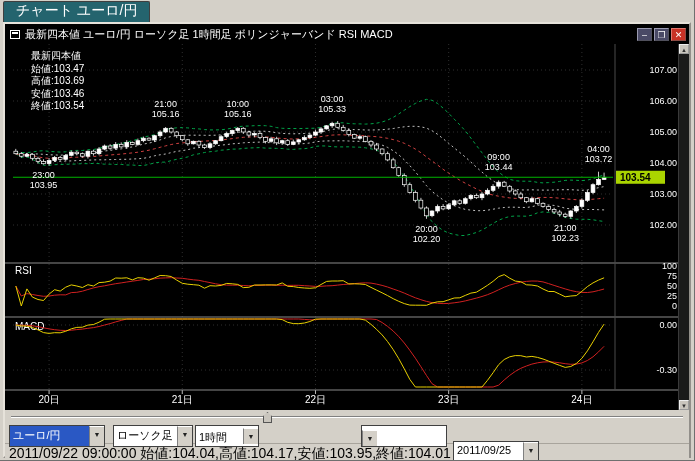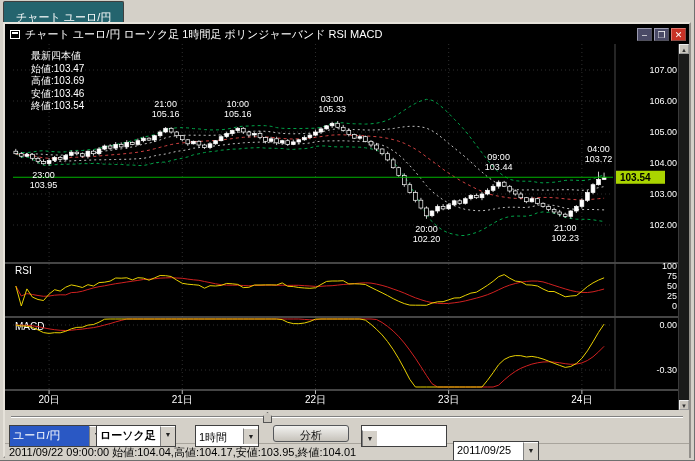--- a/index.html
+++ b/index.html
@@ -2,22 +2,22 @@
 <html><head>
 <meta charset="utf-8">
 <style>
   html,body{margin:0;padding:0;background:#9a9a9a;}
   *{box-sizing:border-box;}
   .screen{position:relative;width:695px;height:461px;background:#d4d0c8;
     font-family:"Liberation Sans","DejaVu Sans",sans-serif;overflow:hidden;
     border-right:1px solid #6f6f6f;border-bottom:1px solid #6f6f6f;}
   
   .tabbar{position:absolute;left:0;top:0;width:100%;height:22px;background:#d4d0c8;}
-  .tab{position:absolute;left:3px;top:1px;height:39px;padding:8px 12px 0 12px;
-    background:#24646e;color:#fff;font-size:11px;
+  .tab{position:absolute;left:3px;top:1px;height:39px;padding:0 12px 0 12px;
+    background:#24646e;color:#fff;font-size:14px;
     border:1px solid #3f3f3f;border-bottom:none;border-radius:2px 2px 0 0;}
   
   .window{position:absolute;left:3px;right:3px;top:22px;bottom:2px;
     border:2px outset #e6e2da;background:#d4d0c8;display:flex;flex-direction:column;}
   .titlebar{height:20px;background:#000;color:#fff;display:flex;align-items:center;
     font-size:11px;padding:0 3px;flex:0 0 auto;}
   .titleicon{width:10px;height:9px;border:1px solid #fff;background:#000;
     margin:0 5px 0 2px;position:relative;}
   .titleicon::after{content:"";position:absolute;left:1px;top:1px;width:6px;height:2px;background:#fff;}
   .titletext{flex:1;white-space:nowrap;overflow:hidden;}
@@ -50,36 +50,36 @@
   .combo{position:absolute;top:1px;height:22px;display:flex;border:1px solid #404040;background:#fff;}
   .cfield{flex:1;padding:2px 3px 0 3px;white-space:nowrap;overflow:hidden;color:#000;}
   .cfield.sel{background:#2a58c4;color:#fff;}
   .cbtn{width:15px;background:#d4d0c8;border-left:1px solid #808080;text-align:center;
     font-size:7px;line-height:15px;color:#222;border-top:1px solid #fff;}
   .abtn{position:absolute;top:1px;left:268px;width:76px;height:17px;text-align:center;
     font-size:11px;padding-top:2px;color:#111;background:linear-gradient(#f2f2f0,#c6c2ba);
     border:1px solid #55575a;border-radius:3px;}
   
   .statusbar{height:16px;flex:0 0 auto;background:#d4d0c8;border-top:1px solid #a8a49c;
-    font-size:11px;color:#000;padding:1px 0 0 4px;white-space:nowrap;}
+    font-size:14px;color:#000;padding:1px 0 0 4px;white-space:nowrap;}
 </style>
 </head>
 <body>
 
 <div class="screen">
 
   <div class="tabbar">
     <div class="tab">チャート  ユーロ/円</div>
   </div>
 
   <div class="window">
 
     <div class="titlebar">
       <span class="titleicon"></span>
-      <span class="titletext">チャート  ユーロ/円  ローソク足  1時間足  ボリンジャーバンド  RSI  MACD</span>
+      <span class="titletext">最新四本値  ユーロ/円  ローソク足  1時間足  ボリンジャーバンド  RSI  MACD</span>
       <span class="winbtns">
         <span class="wbtn min">–</span>
         <span class="wbtn max">❐</span>
         <span class="wbtn close">✕</span>
       </span>
     </div>
 
     <div class="chartwrap">
       <svg id="chart-svg" width="674" height="366">
           <line x1="8" y1="26" x2="608" y2="26" stroke="#2e2e2e" stroke-dasharray="1 3"></line>
@@ -383,29 +383,28 @@
     <div class="hslider">
       <div class="htrack"></div>
       <div class="hthumb"></div>
     </div>
 
     <div class="controls">
       <div class="combo" style="left:4px;width:96px;">
         <span class="cfield sel">ユーロ/円</span>
         <span class="cbtn">▼</span>
       </div>
-      <div class="combo" style="left:91px;width:80px;font-weight:bold;">
+      <div class="combo" style="left:108px;width:80px;">
         <span class="cfield">ローソク足</span>
         <span class="cbtn">▼</span>
       </div>
       <div class="combo" style="left:190px;width:64px;align-items:center;">
         <span class="cfield">1時間</span>
         <span class="cbtn">▼</span>
       </div>
-      <div class="abtn">分析</div>
       <div class="combo" style="left:356px;width:86px;flex-direction:column;">
         <span class="cfield">2011/03/25</span>
         <span class="cbtn">▼</span>
       </div>
       <div class="combo" style="left:448px;width:86px;margin-top:16px;">
         <span class="cfield">2011/09/25</span>
         <span class="cbtn">▼</span>
       </div>
     </div>
 

